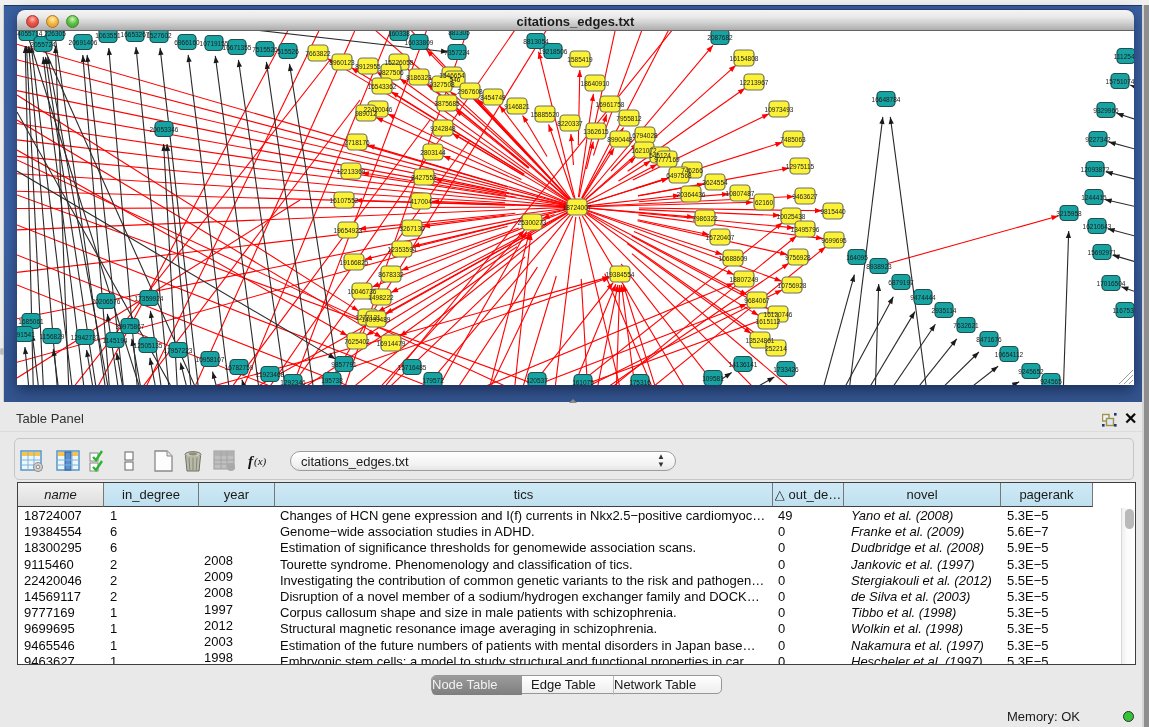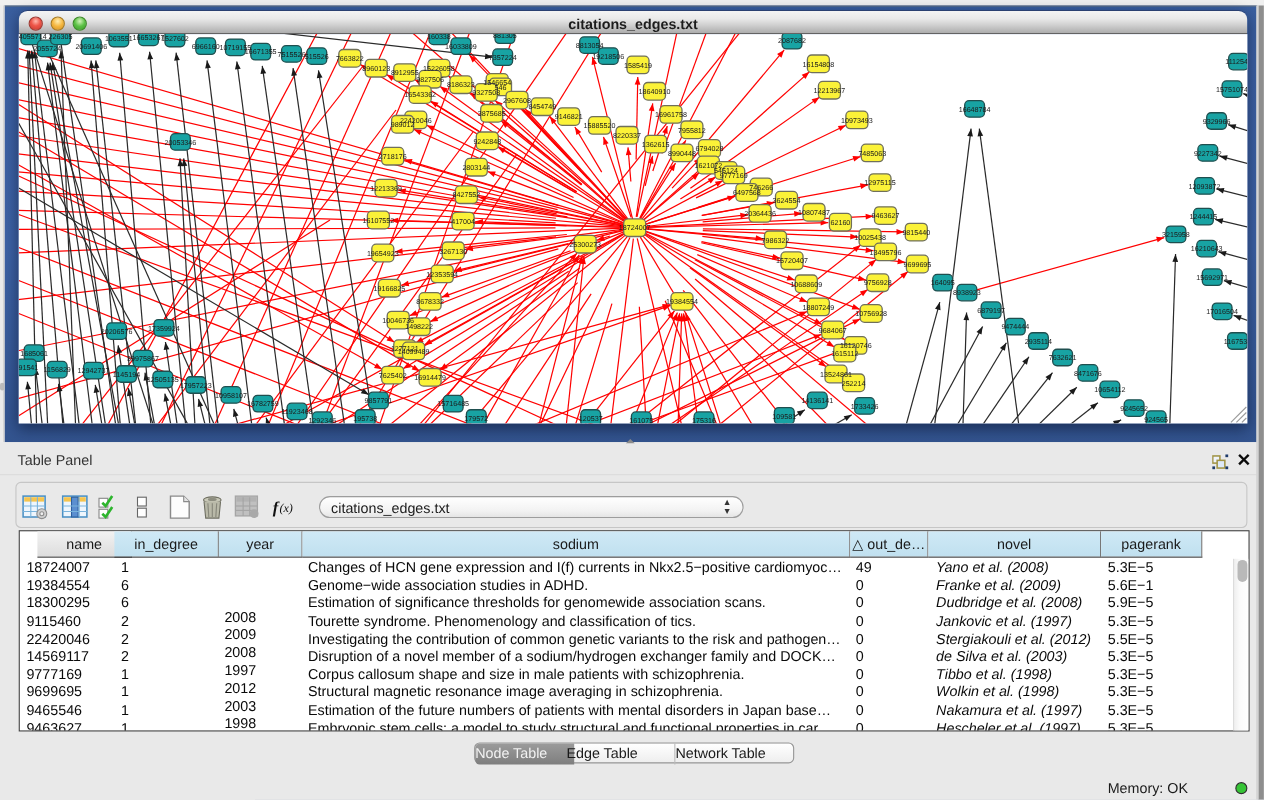--- a/index.html
+++ b/index.html
@@ -55,21 +55,21 @@
 .c5 { left:833px; width:152px;font-style:italic; }
 .c6 { left:989px; width:88px; }
 #vscroll { position:absolute; left:1103px; top:25px; width:14px; height:157px; background:linear-gradient(90deg,#efefef,#fbfbfb 40%,#ffffff); border-left:1px solid #d9d9d9; }
 #vthumb { position:absolute; left:2.5px; top:1px; width:9px; height:20px; background:#b9b9b9; border-radius:5px; }
 
 #tabs { position:absolute; left:431px; top:273px; width:291px; height:19px;
   border:1px solid #979797; border-radius:5px; background:linear-gradient(180deg,#ffffff,#eeeeee);
   font-size:13px; }
 #tabs .seg { position:absolute; top:0; height:19px; line-height:17px; text-align:left; color:#1a1a1a; }
 #seg1 { left:0; width:90px; background:linear-gradient(180deg,#9b9b9b,#7e7e7e); color:#f2f2f2 !important; border-radius:4px 0 0 4px; }
-#seg2 { left:83px; width:91px; }
+#seg2 { left:99px; width:91px; }
 #seg3 { left:181px; width:110px; border-left:1px solid #bbb; }
 #memory { position:absolute; left:1007px; top:307px; font-size:13px; color:#1a1a1a; }
 #memdot { position:absolute; left:1122.5px; top:308.5px; width:11px; height:11px; border-radius:50%;
   background:#36c436; border:1.5px solid #2e2e2e; }
 </style></head>
 <body>
 <div id="stage">
   <div id="topstrip"></div>
   <div id="desktop"></div>
   <div id="leftstrip"></div>
@@ -828,45 +828,45 @@
       <g transform="translate(228,2)">
         <text x="0" y="14" font-size="15" font-style="italic" font-weight="bold" font-family="Liberation Serif, serif" fill="#111">f</text>
         <text x="6" y="13" font-size="11" font-style="italic" font-family="Liberation Serif, serif" fill="#111">(x)</text>
       </g>
     </svg>
     <div id="combo">
         <div class="ct">citations_edges.txt</div>
         <div class="ar">▲<br>▼</div>
       </div>
     <div id="table">
-      <div class="th" style="left:16px; width:86px; background:linear-gradient(180deg,#f2f2f2,#dddddd);">name</div>
+      <div class="th" style="left:0; width:86px; background:linear-gradient(180deg,#f2f2f2,#dddddd);font-style:italic;">name</div>
       <div class="th" style="left:86px; width:95px;">in_degree</div>
       <div class="th" style="left:181px; width:76px;">year</div>
-      <div class="th" style="left:257px; width:498px;">sodium</div>
+      <div class="th" style="left:257px; width:498px;">tics</div>
       <div class="th" style="left:755px; width:71px;">△ out_de…</div>
       <div class="th" style="left:826px; width:157px;">novel</div>
       <div class="th" style="left:983px; width:92px;">pagerank</div>
       <div style="position:absolute; left:0; top:25px; width:1103px; height:158px; overflow:hidden;">
 <div class="tr">
             <div class="c c0">18724007</div>
             <div class="c c1">1</div>
             <div class="c c2">2008</div>
             <div class="c c3">Changes of HCN gene expression and I(f) currents in Nkx2.5−positive cardiomyoc…</div>
             <div class="c c4">49</div>
             <div class="c c5">Yano et al. (2008)</div>
             <div class="c c6">5.3E−5</div>
           </div>
 <div class="tr">
             <div class="c c0">19384554</div>
             <div class="c c1">6</div>
             <div class="c c2">2009</div>
             <div class="c c3">Genome−wide association studies in ADHD.</div>
             <div class="c c4">0</div>
             <div class="c c5">Franke et al. (2009)</div>
-            <div class="c c6">5.6E−1</div>
+            <div class="c c6">5.6E−7</div>
           </div>
 <div class="tr">
             <div class="c c0">18300295</div>
             <div class="c c1">6</div>
             <div class="c c2">2008</div>
             <div class="c c3">Estimation of significance thresholds for genomewide association scans.</div>
             <div class="c c4">0</div>
             <div class="c c5">Dudbridge et al. (2008)</div>
             <div class="c c6">5.9E−5</div>
           </div>

